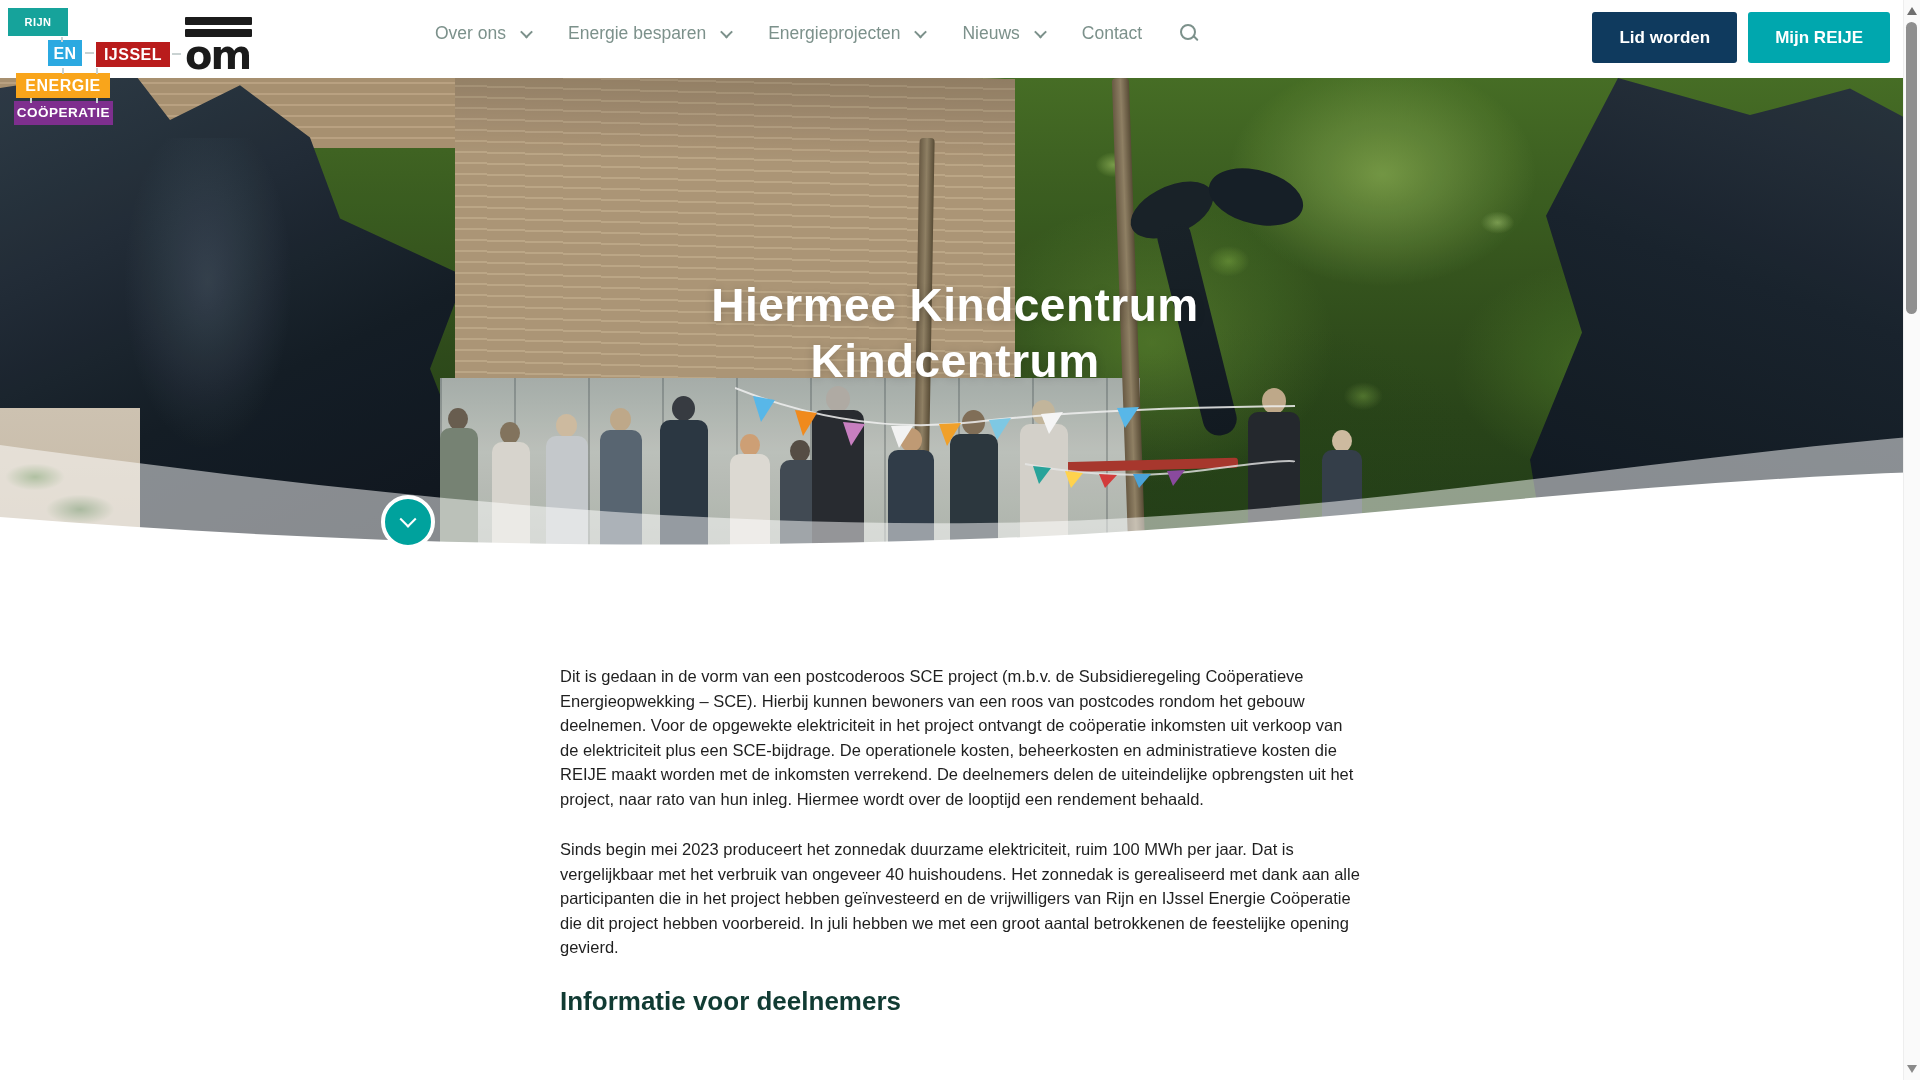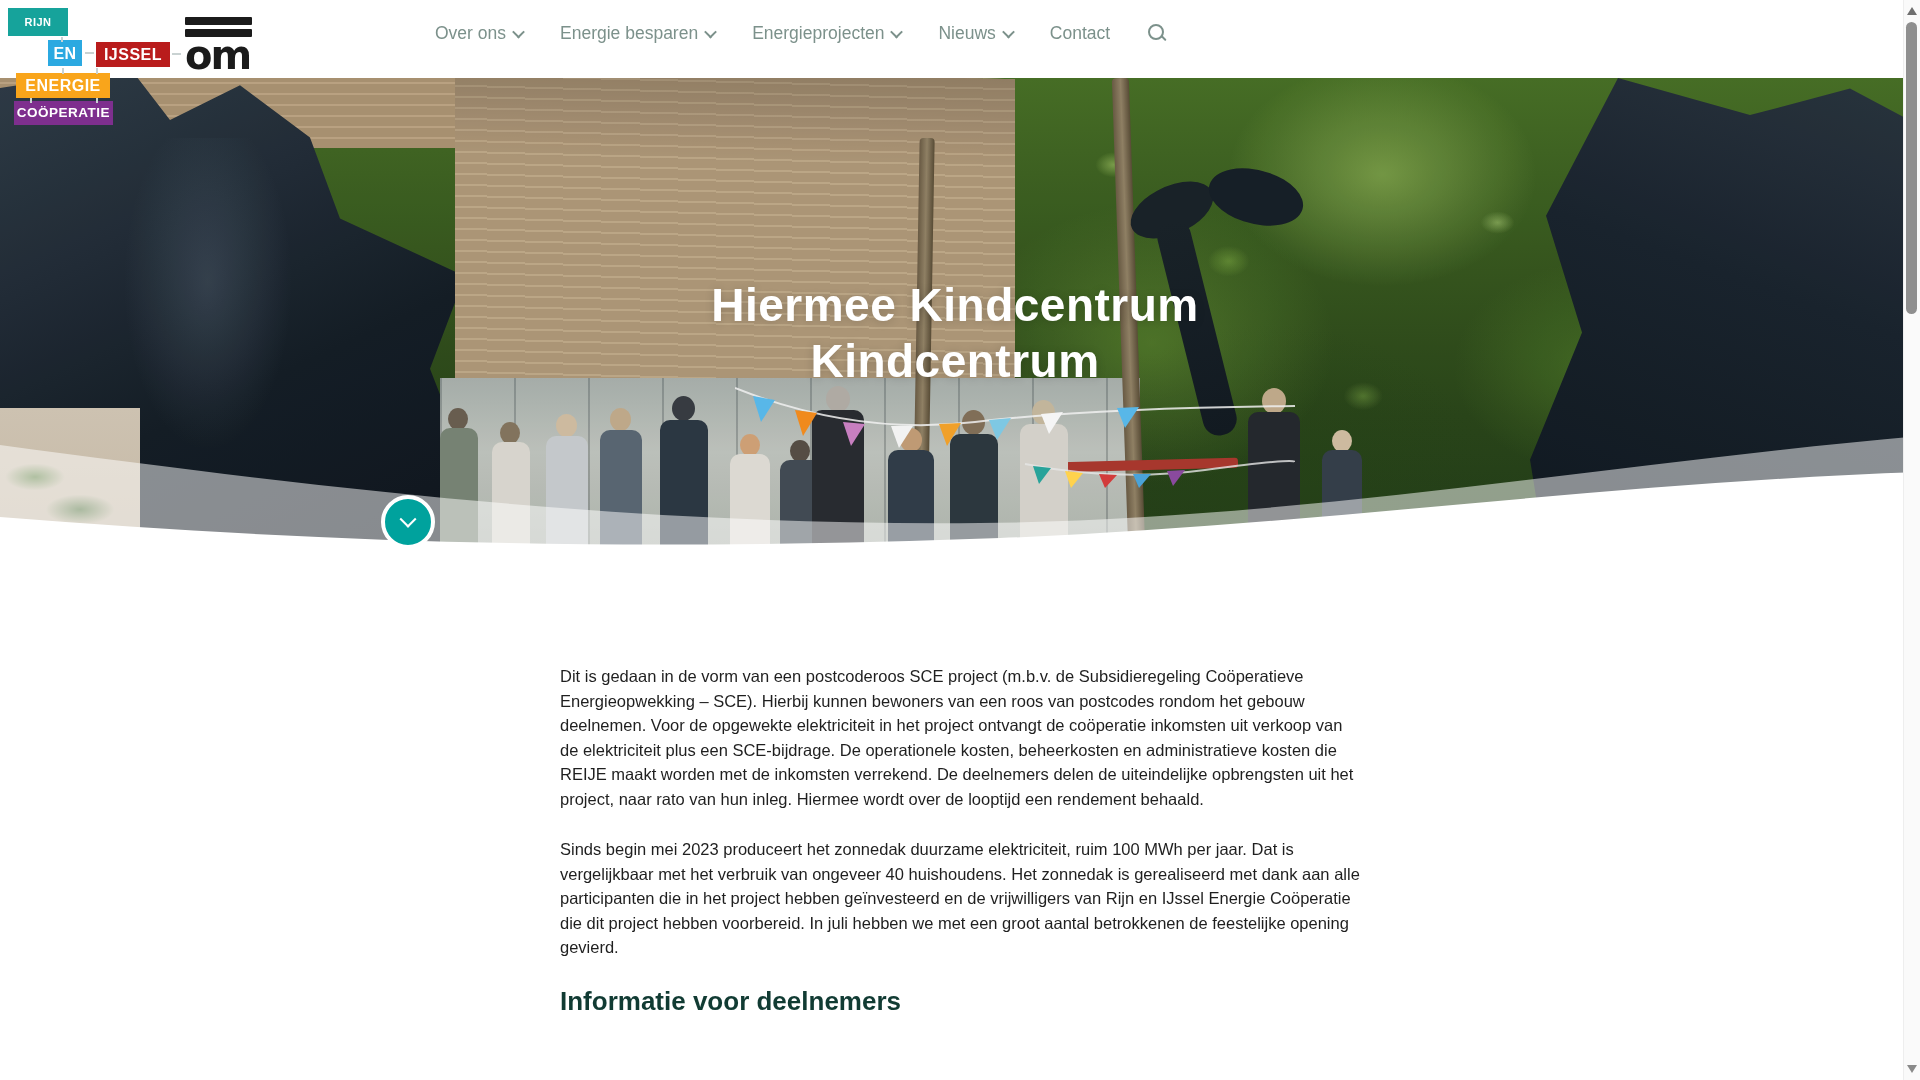--- a/index.html
+++ b/index.html
@@ -5,21 +5,21 @@
   html,body{margin:0;padding:0;}
   body{
     width:1920px;height:1080px;position:relative;overflow:hidden;
     background:#ffffff;
     font-family:"Liberation Sans", sans-serif;
     -webkit-font-smoothing:antialiased;
   }
   
   .header{position:absolute;top:0;left:0;width:1920px;height:78px;background:#fff;z-index:20;}
   .nav{position:absolute;left:435px;top:0;height:66px;display:flex;align-items:center;gap:37px;z-index:25;}
-  .nav-item{display:flex;align-items:center;gap:8px;color:#7C918B;font-size:17.5px;cursor:pointer;white-space:nowrap;}
+  .nav-item{display:flex;align-items:center;gap:16px;color:#7C918B;font-size:17.5px;cursor:pointer;white-space:nowrap;}
   .chev{width:7px;height:7px;border-right:2px solid #7C918B;border-bottom:2px solid #7C918B;transform:rotate(45deg) translate(-1px,-1px);display:inline-block;}
   .search-btn{position:relative;width:20px;height:20px;cursor:pointer;}
   .search-circle{position:absolute;left:1px;top:1px;width:12px;height:12px;border:2px solid #7C918B;border-radius:50%;}
   .search-handle{position:absolute;left:13px;top:14px;width:7px;height:2px;background:#7C918B;transform:rotate(45deg);border-radius:2px;}
   .header-actions{position:absolute;right:30px;top:12px;display:flex;gap:11px;z-index:25;}
   .btn{border:none;border-radius:3px;color:#fff;font-weight:bold;font-size:17px;padding:0 27px;height:51px;cursor:pointer;font-family:"Liberation Sans",sans-serif;}
   .btn-navy{background:#0F3A5E;}
   .btn-teal{background:#00A7AE;}
   
   .logo{position:absolute;left:0;top:0;width:270px;height:132px;z-index:30;cursor:pointer;}
@@ -129,20 +129,24 @@
       <span class="chev"></span>
     </div>
     <div class="nav-item">
       <span>Contact</span>
     </div>
     <div class="search-btn">
       <span class="search-circle"></span>
       <span class="search-handle"></span>
     </div>
   </nav>
+  <div class="header-actions">
+    <button class="btn btn-navy">Lid worden</button>
+    <button class="btn btn-teal">Mijn REIJE</button>
+  </div>
 </header>
 
 <div class="logo">
   <span class="block b1" style="background-color: rgb(22, 163, 155);">RIJN</span>
   <span class="block b2" style="background-color: rgb(43, 169, 225);">EN</span>
   <span class="block b3" style="background-color: #b91c1c;">IJSSEL</span>
   <span class="block b4" style="background-color: rgb(249, 165, 27);">ENERGIE</span>
   <span class="block b5" style="background-color: rgb(126, 47, 142);">COÖPERATIE</span>
   <span class="conn" style="left:61px;top:37px;width:2px;height:5px;"></span>
   <span class="conn" style="left:85px;top:52px;width:9px;height:2px;"></span>

